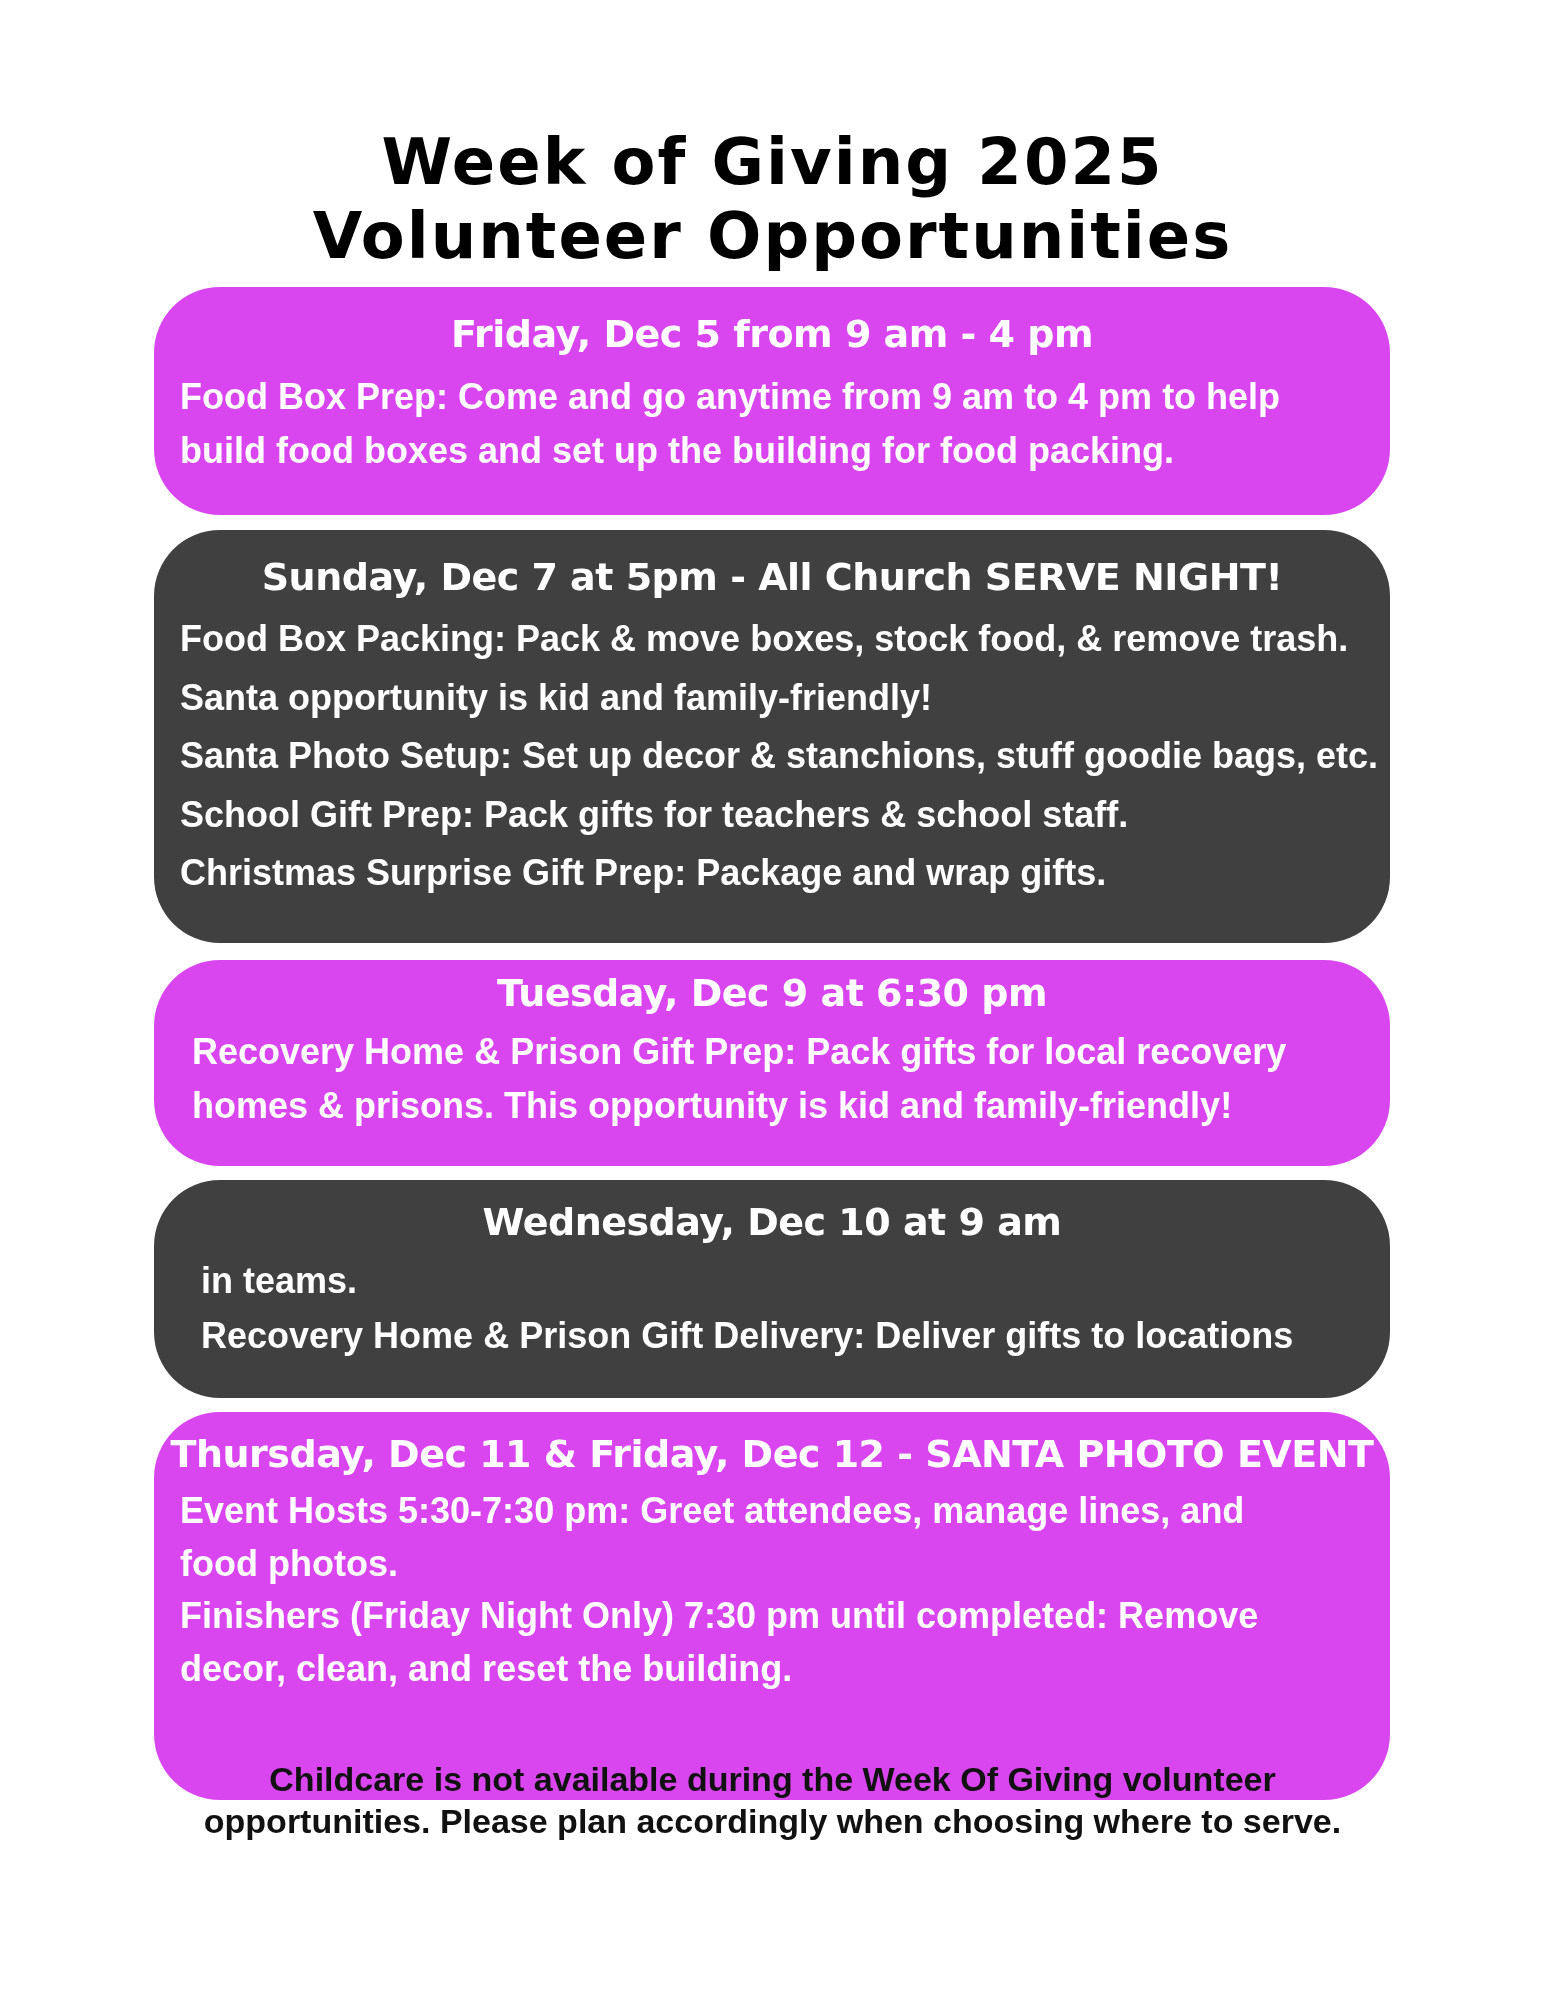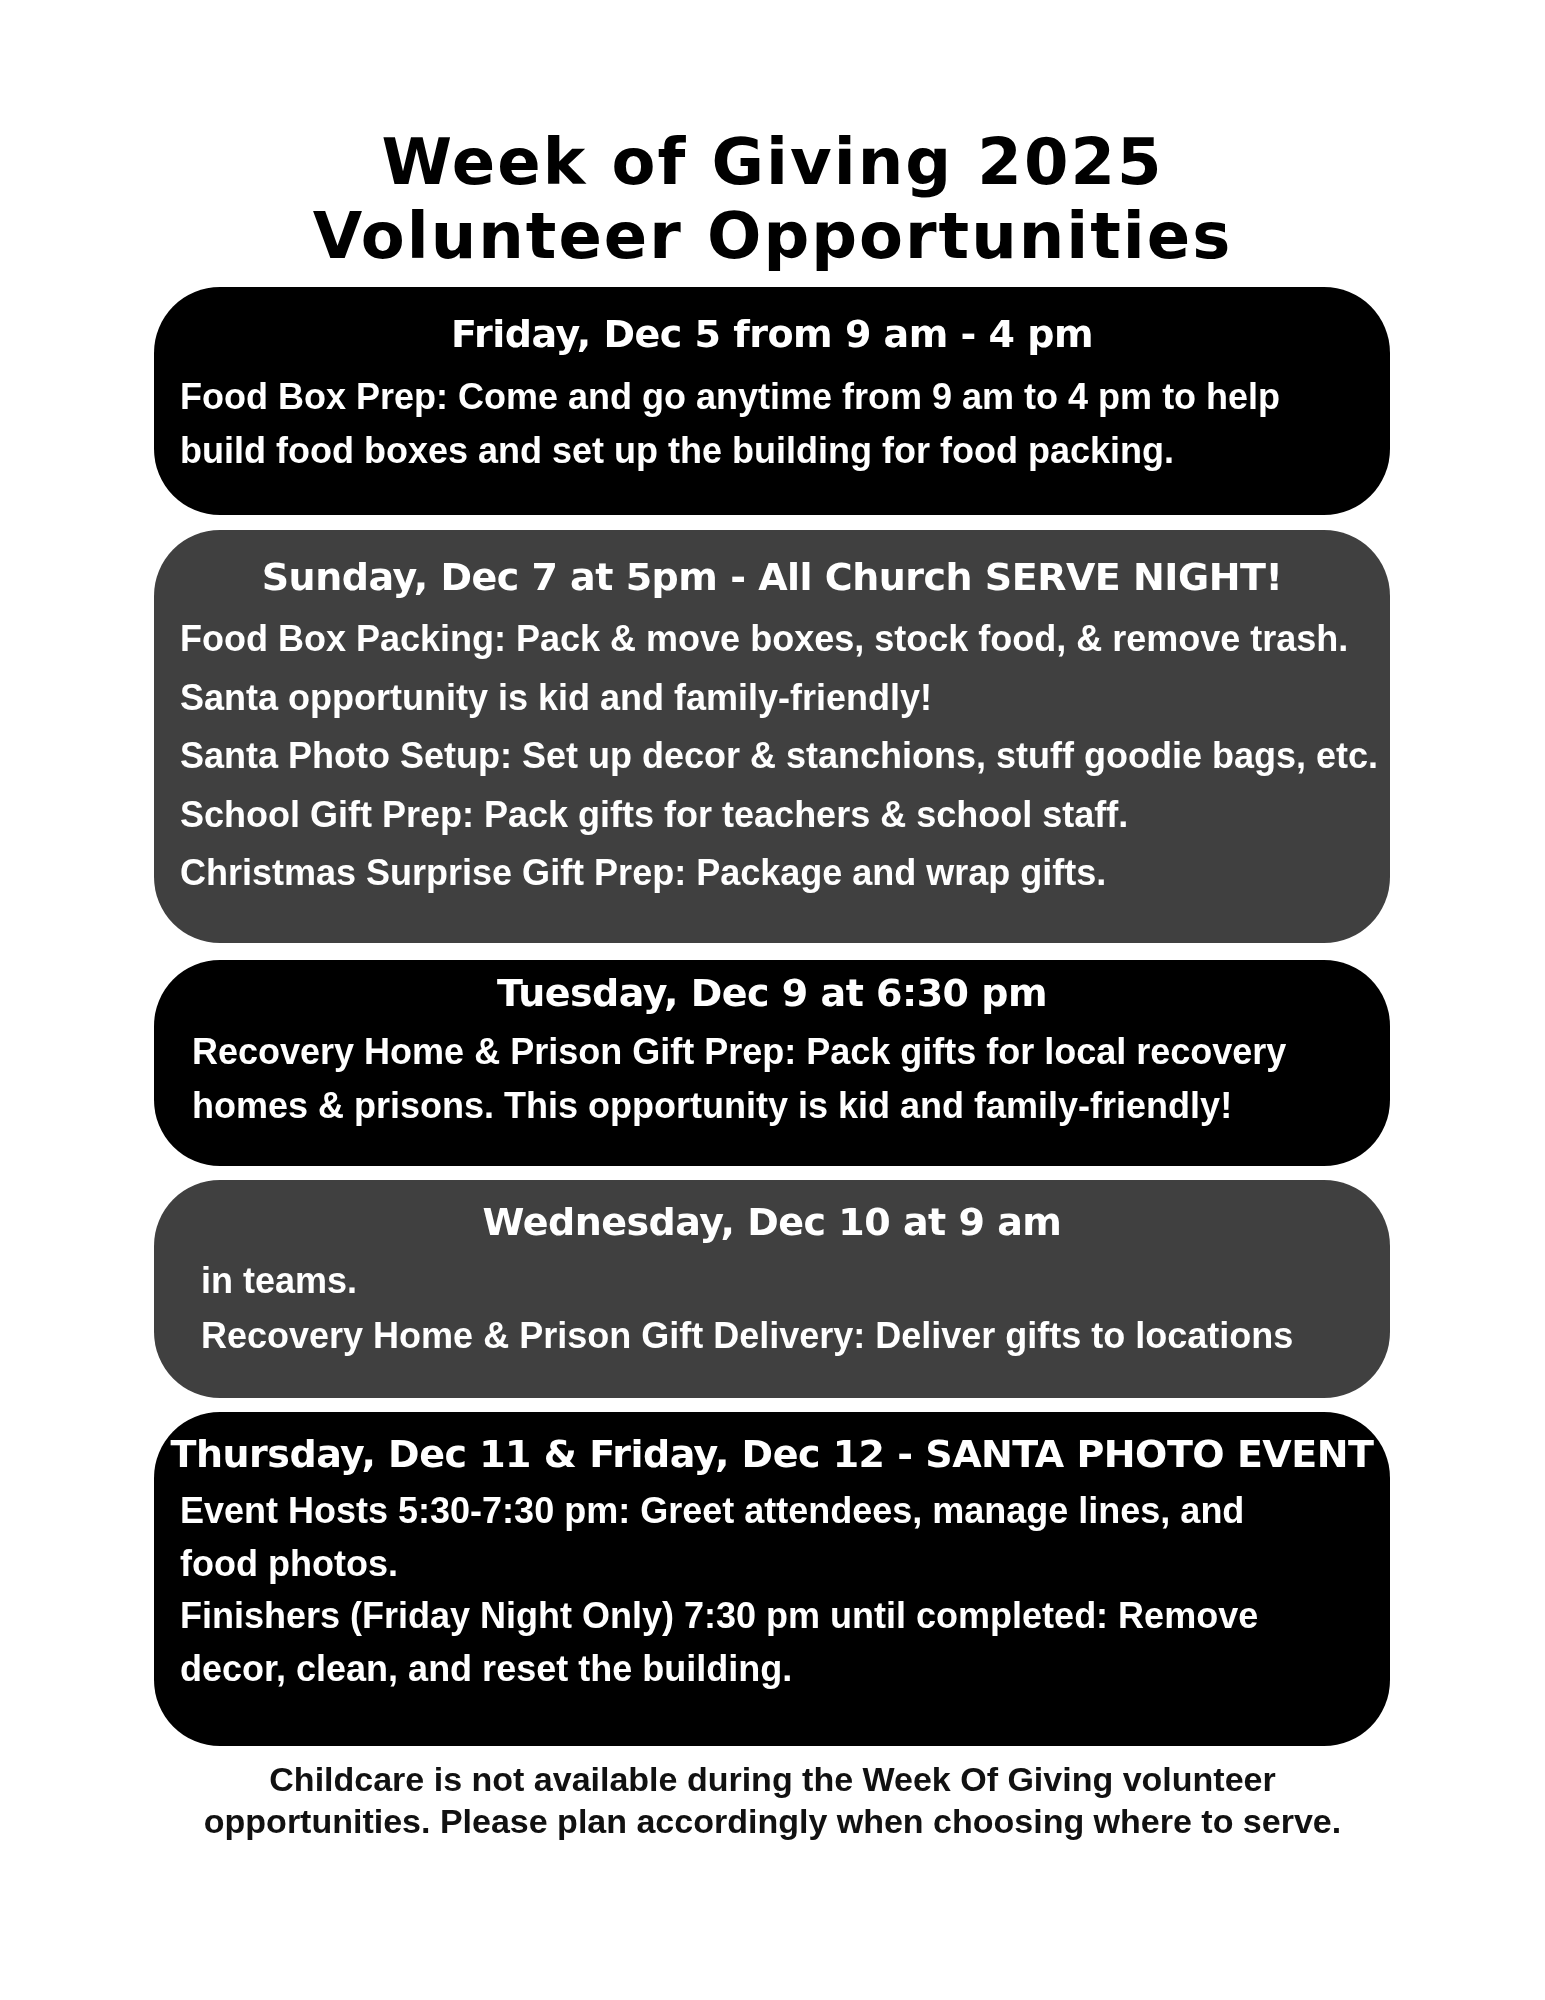--- a/index.html
+++ b/index.html
@@ -9,21 +9,21 @@
       text-align: center; color: #000;
       font-family: "DejaVu Sans", sans-serif; font-weight: bold;
       font-size: 64px; line-height: 74px; letter-spacing: 2px;
       transform: scaleX(1.0);
     }
     .title div { white-space: nowrap; }
     .panel {
       position: absolute; left: 154px; width: 1236px;
       border-radius: 66px; color: #ffffff; box-sizing: border-box;
     }
-    .light { background: #000000; }
+    .light { background: #d946ef; }
     .dark { background: #404040; }
     .heading {
       text-align: center; font-family: "DejaVu Sans", sans-serif; font-weight: bold;
       font-size: 38px; letter-spacing: -0.5px; white-space: nowrap;
     }
     .body {
       font-family: "Liberation Sans", sans-serif; font-weight: bold;
       font-size: 36px; white-space: nowrap;
     }
     .footer {
@@ -69,21 +69,21 @@
 </div>
 
 <div class="panel dark" style="top:1180px; height:218px;">
   <div class="heading" style="position:absolute; left:0; right:0; top:17px; line-height:50px;">Wednesday, Dec 10 at 9 am</div>
   <div class="body" style="position:absolute; left:47px; top:73px; line-height:55px;">
     <div>in teams.</div>
     <div>Recovery Home &amp; Prison Gift Delivery: Deliver gifts to locations</div>
   </div>
 </div>
 
-<div class="panel light" style="top:1412px; height:334px;">
+<div class="panel light" style="top:1412px; height:388px;">
   <div class="heading" style="position:absolute; left:0; right:0; top:17px; line-height:50px;">Thursday, Dec 11 &amp; Friday, Dec 12 - SANTA PHOTO EVENT</div>
   <div class="body" style="position:absolute; left:26px; top:73px; line-height:52.5px;">
     <div>Event Hosts 5:30-7:30 pm: Greet attendees, manage lines, and</div>
     <div>food photos.</div>
     <div>Finishers (Friday Night Only) 7:30 pm until completed: Remove</div>
     <div>decor, clean, and reset the building.</div>
   </div>
 </div>
 
 <div class="footer">

